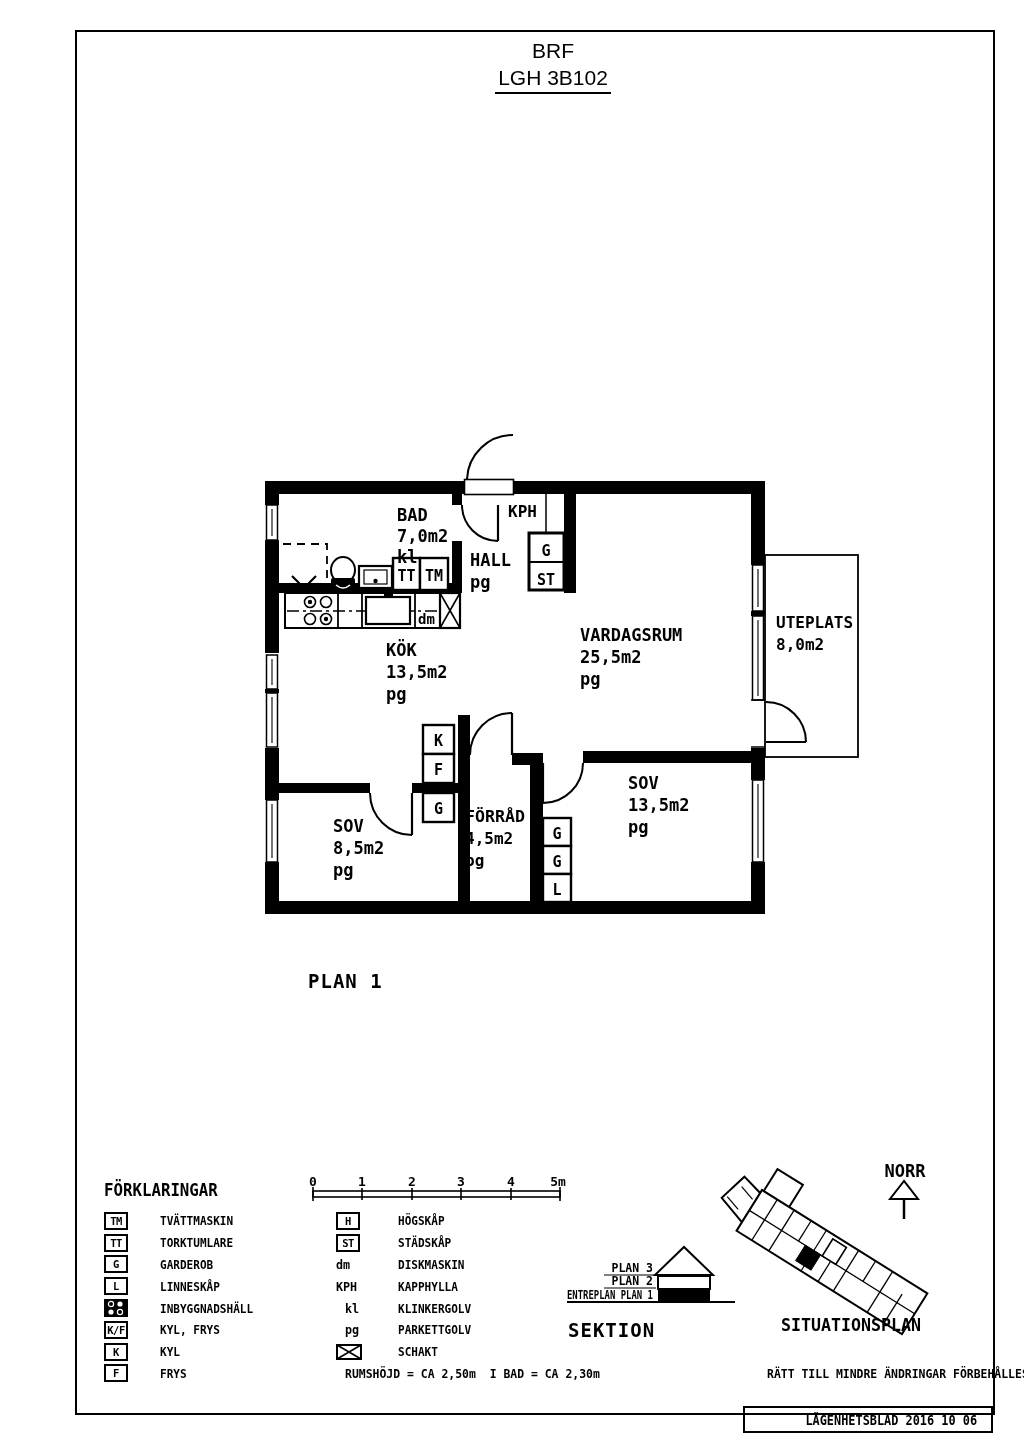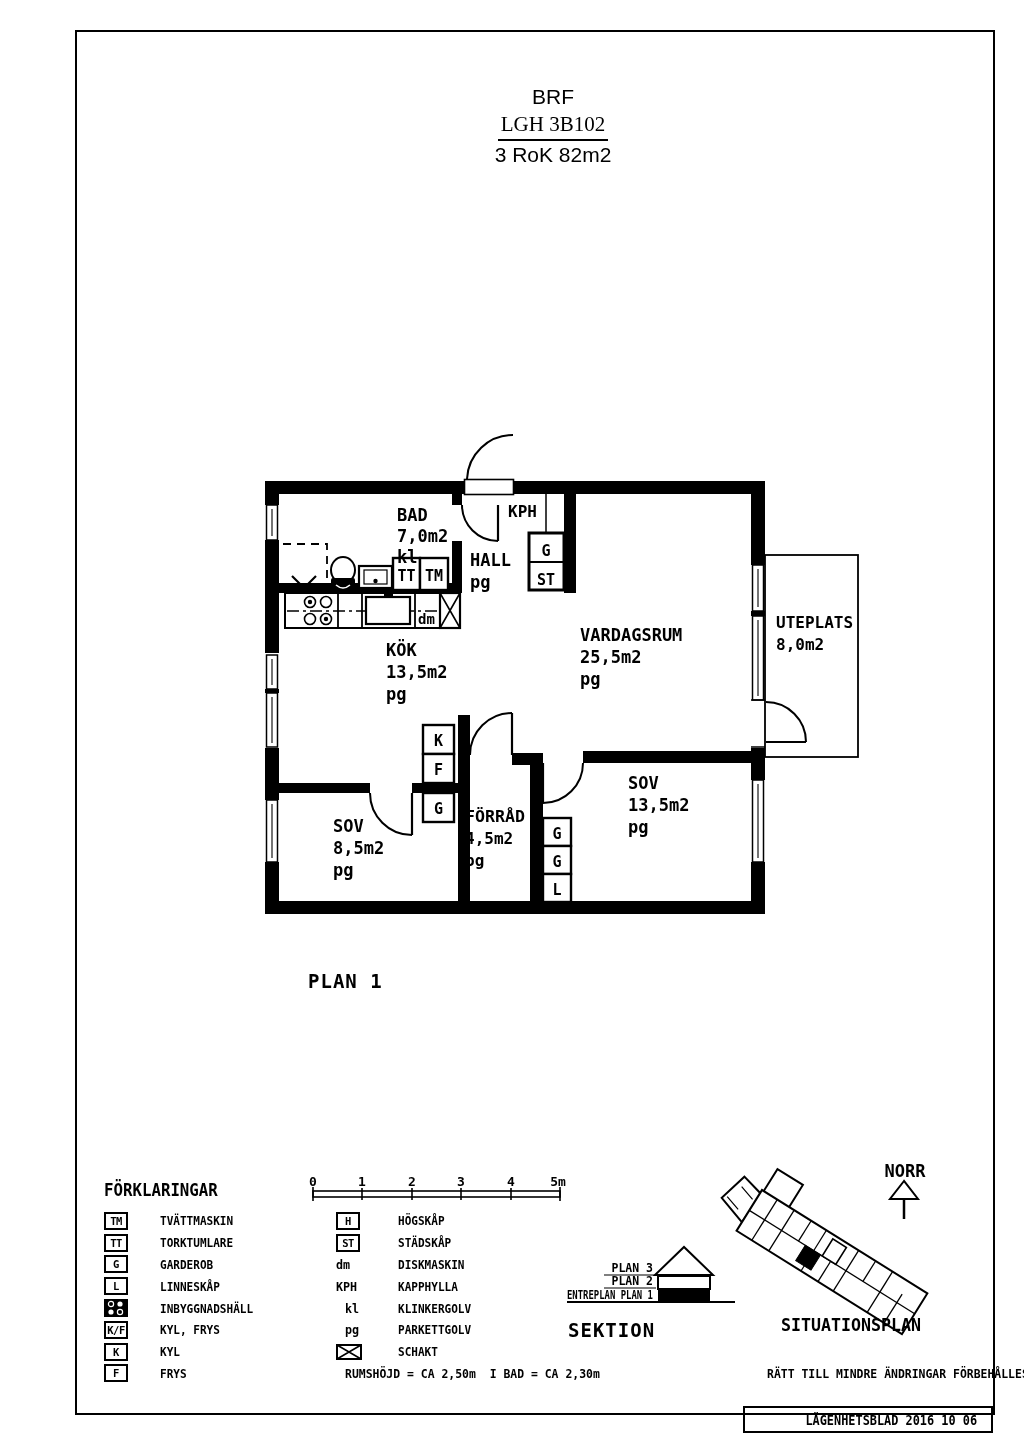--- a/index.html
+++ b/index.html
@@ -3,25 +3,25 @@
 <meta charset="utf-8">
 <style>
   html,body{margin:0;padding:0;background:#e8e8e8;}
   .page{position:relative;width:1024px;height:1448px;background:#fff;
         font-family:"Liberation Sans",sans-serif;color:#000;overflow:hidden;}
   .pborder{position:absolute;left:75px;top:30px;width:916px;height:1381px;border:2px solid #000;}
   .m{font-family:"DejaVu Sans Mono",monospace;font-weight:bold;}
   .abs{position:absolute;}
   
   .titleblock{position:absolute;left:121px;top:38px;width:864px;text-align:center;}
-  .t-brf{font-size:21px;line-height:26px;margin-top:46px;}
+  .t-brf{font-size:21px;line-height:26px;}
   .t-name{font-size:36px;line-height:40px;letter-spacing:1px;}
   .t-kommun{font-size:21px;line-height:31px;}
   .t-lgh{font-size:21px;line-height:27px;}
-  .t-lgh span{display:inline-block;border-bottom:2px solid #000;padding:0 3px 1px;font-family:Liberation Serif, serif;}
+  .t-lgh span{display:inline-block;border-bottom:2px solid #000;padding:0 3px 1px;}
   .t-rok{font-size:21px;line-height:27px;}
   
   svg text{font-family:"DejaVu Sans Mono",monospace;font-weight:bold;fill:#000;}
   .r17{font-size:17px;} .r16{font-size:16px;} .f15{font-size:15px;}
   .f14{font-size:14px;} .f13{font-size:13px;} .f12{font-size:11.5px;}
   .cap19{font-size:19px;letter-spacing:1px;} .cap17{font-size:17px;}
   
   .leg-title{position:absolute;left:104px;top:1180px;font-size:17.5px;
              transform:scaleX(.9);transform-origin:0 0;}
   .leg-col{position:absolute;}
@@ -45,21 +45,20 @@
 </style>
 </head>
 <body>
 
 <div class="page">
   <div class="pborder"></div>
 
   <div class="titleblock">
     <div class="t-brf">BRF</div>
     <div class="t-lgh"><span>LGH 3B102</span></div>
-    <div class="t-rok">3 RoK 82m2</div>
   </div>
 
   <svg class="abs" style="left:250px;top:420px;" width="625" height="585" viewBox="250 420 625 585">
 
     <g fill="#000">
       <rect x="265" y="481" width="199" height="13"></rect>
       <rect x="514" y="481" width="251" height="13"></rect>
       <rect x="265" y="481" width="14" height="24"></rect>
       <rect x="265" y="540" width="14" height="113"></rect>
       <rect x="265" y="748" width="14" height="52"></rect>

